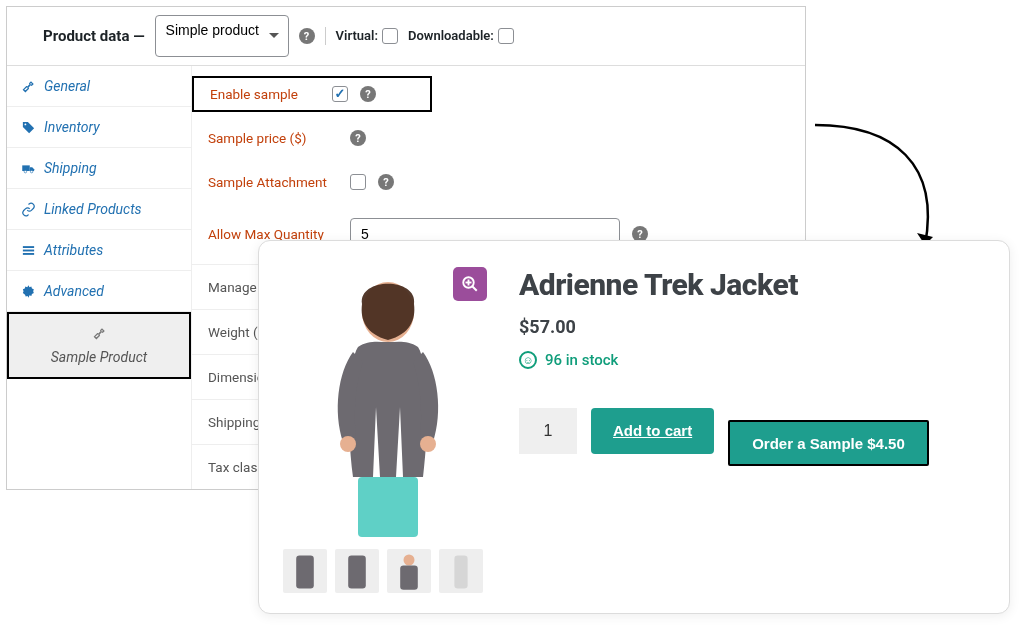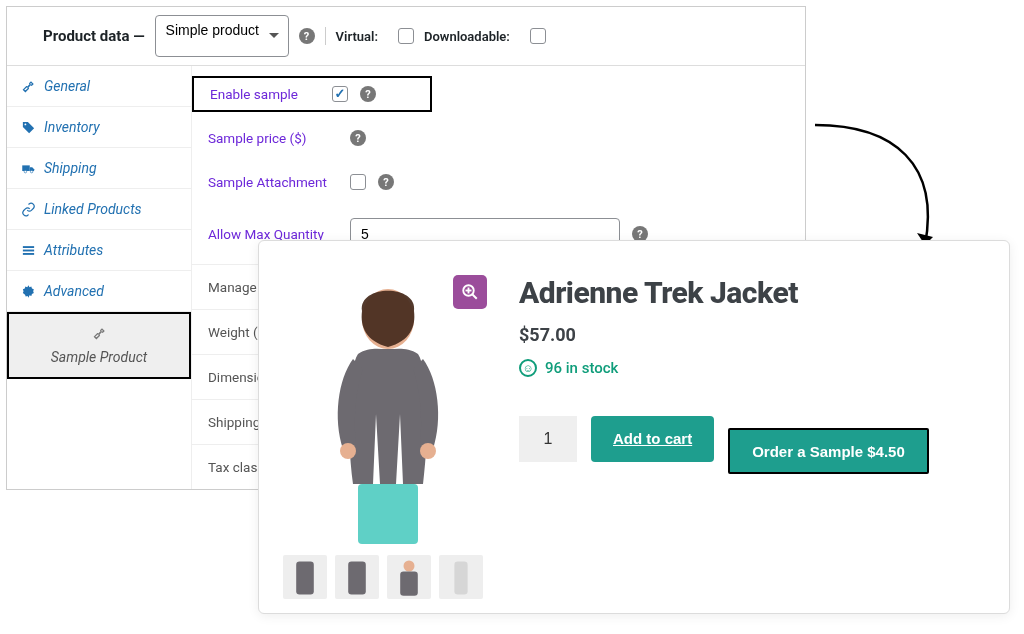--- a/index.html
+++ b/index.html
@@ -54,21 +54,21 @@
     border-radius: 50%;
     background: #777;
     color: #fff;
     font-size: 11px;
     font-weight: 700;
     display: inline-flex;
     align-items: center; justify-content: center;
     cursor: help;
   }
   .divider-v { width: 1px; height: 18px; background: #ccc; }
-  .chk-label { font-weight: 600; font-size: 13px; color: #1d2327; display: flex; align-items: center; gap: 20px;}
+  .chk-label { font-weight: 600; font-size: 13px; color: #1d2327; display: flex; align-items: flex-start; gap: 4px;}
   .checkbox {
     width: 16px; height: 16px;
     border: 1px solid #8c8f94;
     border-radius: 3px;
     background: #fff;
     display: inline-block;
   }
   .checkbox.checked::after {
     content: "✓";
     color: #2271b1;
@@ -106,21 +106,21 @@
   .tab-icon svg { width: 15px; height: 15px; }
 
   .form-area { flex: 1; padding: 6px 0 0 0; }
   .form-row {
     display: flex;
     align-items: center;
     padding: 14px 16px;
     gap: 12px;
   }
   .form-row.boxed { border: 2px solid #000; margin: 4px 0 4px 0; width: 240px; margin-left: 0; padding: 8px 16px; }
-  .form-label { width: 130px; color: #6d28d9; font-size: 13.5px; }
+  .form-label { width: 130px; color: #c2410c; font-size: 13.5px; }
   .text-input {
     border: 1px solid #8c8f94;
     border-radius: 4px;
     padding: 7px 10px;
     font-size: 14px;
     width: 270px;
     background: #fff;
   }
   .truncated-row { padding: 14px 16px; color: #555; font-size: 13.5px; border-top: 1px solid #eee;}
   .truncated-row:first-of-type { border-top: none; }
@@ -130,23 +130,23 @@
 
   
   .product-card {
     position: absolute;
     top: 240px;
     left: 258px;
     width: 752px;
     height: 374px;
     background: #fff;
     border: 1px solid #dcdcdc;
-    border-radius: 6px;
+    border-radius: 12px;
     box-shadow: 0 2px 12px rgba(0,0,0,0.07);
-    padding: 28px 24px;
+    padding: 20px 24px;
     display: flex;
     gap: 26px;
   }
   .gallery { width: 210px; display:flex; flex-direction:column; }
   .main-img-wrap { position: relative; width: 100%; height: 290px; background: #fff; border-radius: 4px; display:flex; align-items:center; justify-content:center; }
   .zoom-btn {
     position: absolute;
     top: 6px; right: 6px;
     width: 34px; height: 34px;
     background: #9b4d9b;

